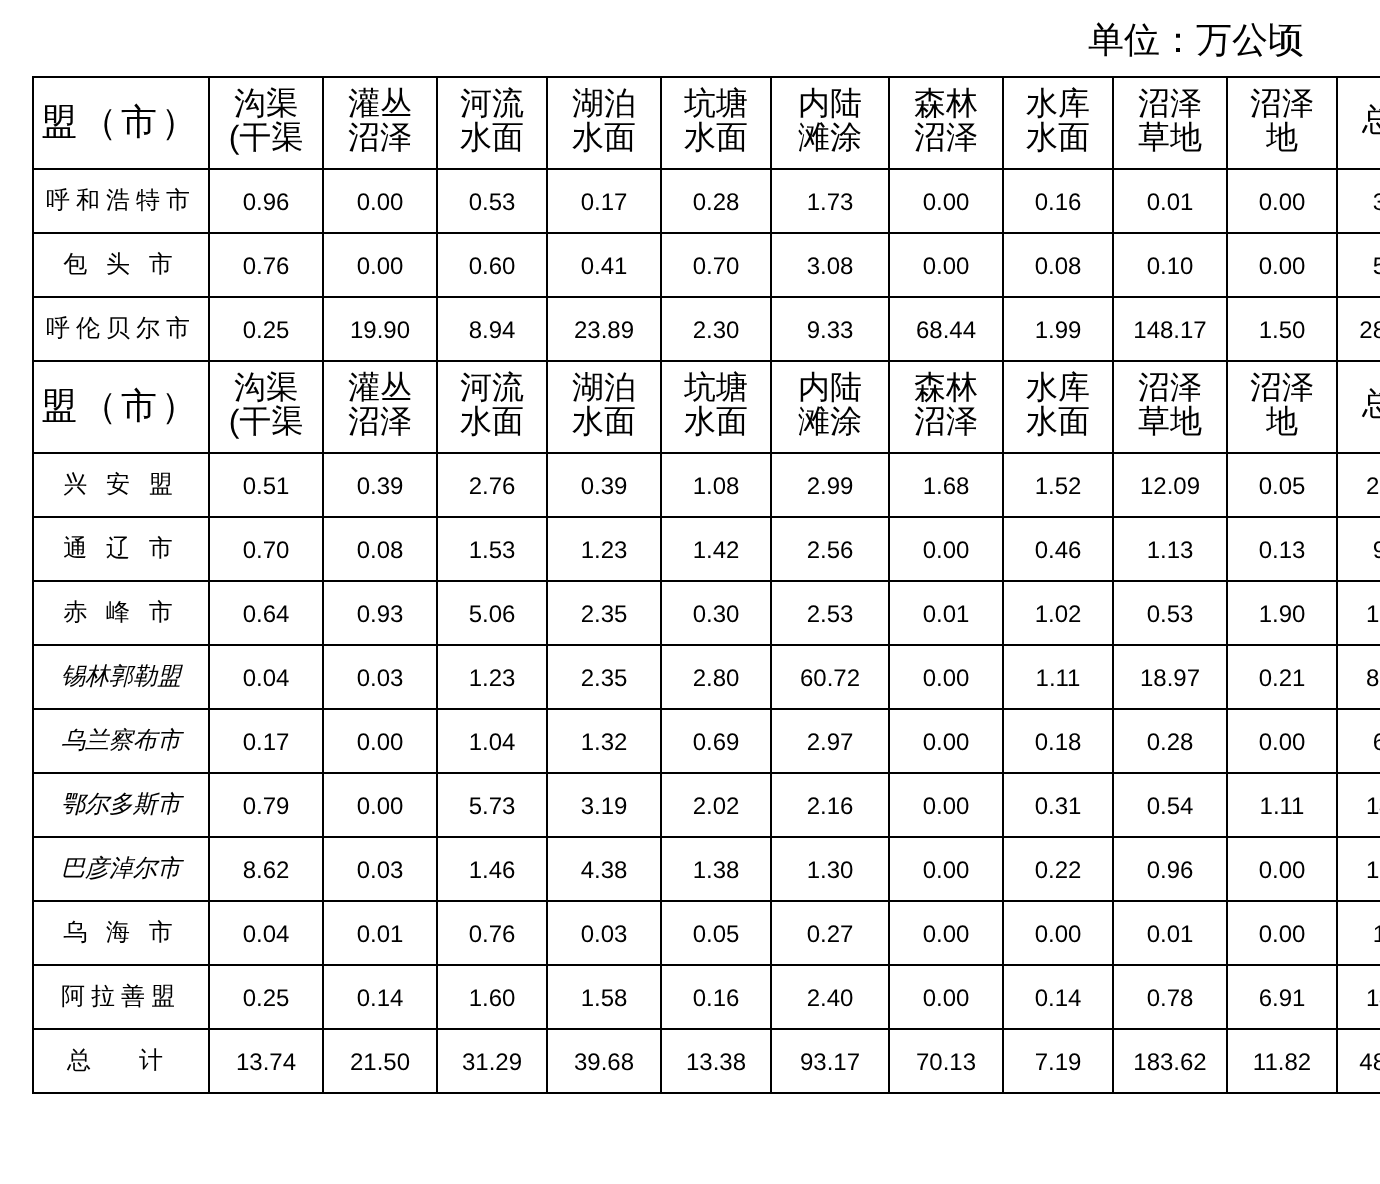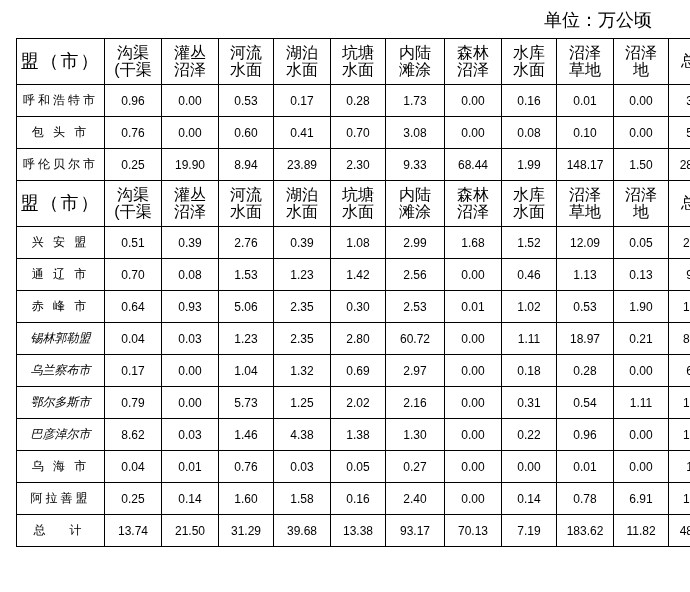--- a/index.html
+++ b/index.html
@@ -336,21 +336,21 @@
         <td class="num">0.28</td>
         <td class="num">0.00</td>
         <td class="num">6.65</td>
       </tr>
 
       <tr>
         <td class="region tight">鄂尔多斯市</td>
         <td class="num">0.79</td>
         <td class="num">0.00</td>
         <td class="num">5.73</td>
-        <td class="num">1.25</td>
+        <td class="num">3.19</td>
         <td class="num">2.02</td>
         <td class="num">2.16</td>
         <td class="num">0.00</td>
         <td class="num">0.31</td>
         <td class="num">0.54</td>
         <td class="num">1.11</td>
         <td class="num">14.37</td>
       </tr>
 
       <tr>

